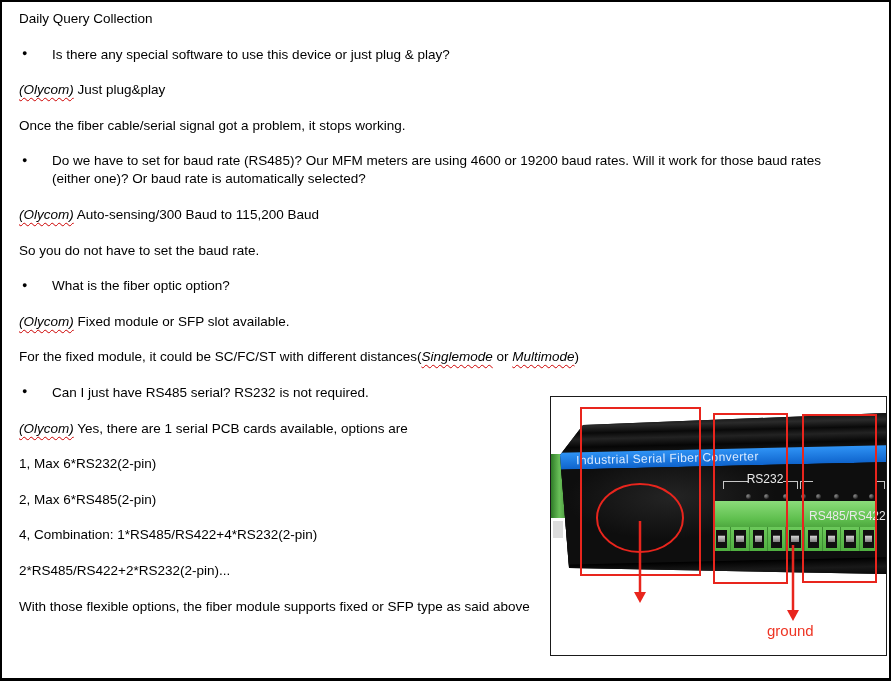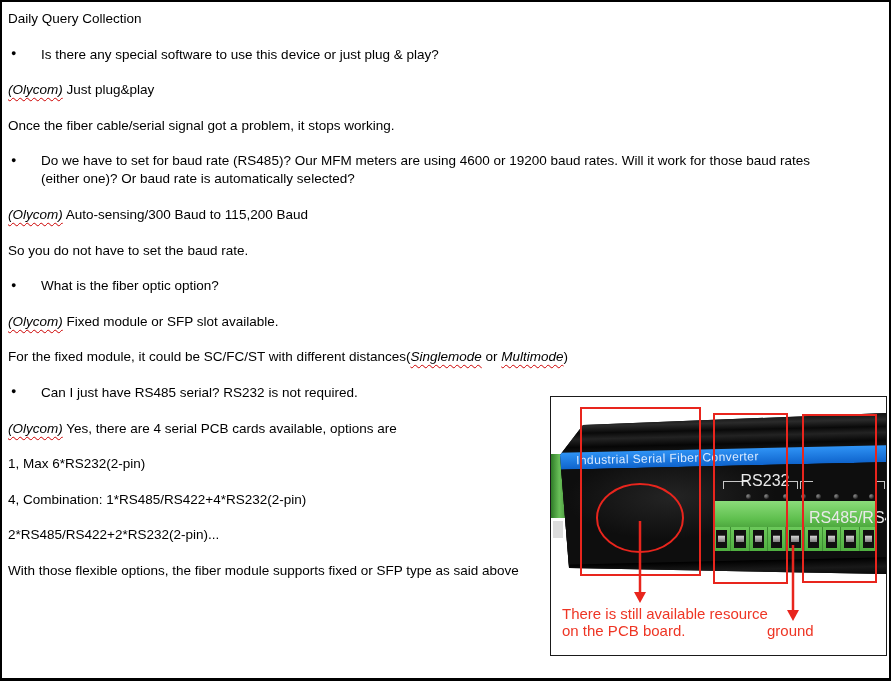--- a/index.html
+++ b/index.html
@@ -1,38 +1,38 @@
 <!DOCTYPE html>
 <html><head>
 <meta charset="utf-8">
 <style>
   html,body{margin:0;padding:0;background:#fff;}
   body{width:891px;height:685px;position:relative;font-family:"Liberation Sans",sans-serif;color:#000;}
   .sheet{position:absolute;left:0;top:0;width:887px;height:676px;border:2px solid #000;border-bottom-width:3px;background:#fff;}
-  .textcol{position:absolute;left:0;top:0;width:887px;padding:8px 10px 0 6px;box-sizing:border-box;}
+  .textcol{position:absolute;left:0;top:0;width:887px;padding:8px 10px 0 17px;box-sizing:border-box;}
   .para{margin:0 0 17.6px 0;font-size:13.5px;line-height:18px;white-space:pre-line;}
   .bp{position:relative;padding-left:33px;}
   .bullet{position:absolute;left:3px;top:3.5px;font-size:9px;line-height:9px;}
   .sp{text-decoration:underline wavy #cc0000;text-decoration-thickness:1px;text-underline-offset:3px;text-decoration-skip-ink:none;font-style:italic;}
 
   
   .photo-box{position:absolute;left:548px;top:394px;width:335px;height:258px;border:1px solid #1a1a1a;background:#fff;overflow:hidden;}
   .side-connector{position:absolute;left:0;top:57px;width:15px;height:64px;background:linear-gradient(90deg,#2f7c28,#69bf58 55%,#4d9a40);z-index:1;}
   .side-white{position:absolute;left:2px;top:124px;width:10px;height:17px;background:#dcdcdc;z-index:1;}
   .device{position:absolute;left:8px;top:14px;width:327px;height:168px;z-index:2;background:#0c0c0c;
           clip-path:polygon(24px 14px,327px 2px,327px 163px,10px 157px,1px 44px);}
   .dev-inner{position:absolute;left:-8px;top:-2px;width:345px;height:172px;transform:rotate(-1.3deg);}
   .dev-cap{position:absolute;left:0;top:0;width:100%;height:40px;
            background:linear-gradient(180deg,#3c3c3c 0px,#141414 8px,#2b2b2b 14px,#090909 21px,#232323 27px,#060606 35px,#111 40px);}
   .dev-banner{position:absolute;left:0;top:40px;width:100%;height:17px;line-height:17px;
               background:linear-gradient(180deg,#2f93f5,#0e63cc);color:#d9eaff;font-size:12px;letter-spacing:.4px;padding-left:26px;box-sizing:border-box;}
   .dev-face{position:absolute;left:0;top:57px;width:100%;height:95px;
             background:radial-gradient(ellipse 150px 60px at 120px 30px,#242424 0%,#0e0e0e 70%),#0e0e0e;}
   .dev-bottom{position:absolute;left:0;top:152px;width:100%;height:20px;background:linear-gradient(180deg,#000,#191919 45%,#000);}
-  .port-label{position:absolute;z-index:4;color:#e9e9e9;font-size:16px;text-align:center;}
+  .port-label{position:absolute;z-index:4;color:#e9e9e9;font-size:12px;text-align:center;}
   .lab232{left:186px;top:75px;width:56px;}
   .lab485{left:258px;top:75px;width:72px;margin-top:37px;}
   .brk{position:absolute;z-index:4;height:7px;border-top:1px solid rgba(245,245,245,.8);top:84px;}
   .brk.l{border-left:1px solid rgba(245,245,245,.8);}
   .brk.r{border-right:1px solid rgba(245,245,245,.8);}
   .b232l{left:172px;width:24px;}  .b232r{left:232px;width:14px;}
   .b485l{left:249px;width:12px;}  .b485r{left:324px;width:9px;}
   .led{position:absolute;z-index:4;top:97px;width:5px;height:5px;border-radius:50%;
        background:radial-gradient(circle at 35% 35%,#8a8a8a,#222 75%);}
   .tblock{position:absolute;left:162px;top:104px;width:164px;height:50px;z-index:3;}
@@ -62,23 +62,24 @@
     <p class="para bp"><span class="bullet">●</span><span>Do we have to set for baud rate (RS485)? Our MFM meters are using 4600 or 19200 baud rates. Will it work for those baud rates
 (either one)? Or baud rate is automatically selected?</span></p>
     <p class="para"><span class="sp">(Olycom)</span><span> Auto-sensing/300 Baud to 115,200 Baud</span></p>
     <p class="para">So you do not have to set the baud rate.</p>
 
     <p class="para bp"><span class="bullet">●</span><span>What is the fiber optic option?</span></p>
     <p class="para"><span class="sp">(Olycom)</span><span> Fixed module or SFP slot available.</span></p>
     <p class="para"><span>For the fixed module, it could be SC/FC/ST with different distances(</span><span class="sp">Singlemode</span><span> or </span><span class="sp">Multimode</span><span>)</span></p>
 
     <p class="para bp"><span class="bullet">●</span><span>Can I just have RS485 serial? RS232 is not required.</span></p>
-    <p class="para"><span class="sp">(Olycom)</span><span> Yes, there are 4 serial PCB cards available, options are</span></p>
+    <p class="para"><span class="sp">(Olycom)</span><span> Yes, there are 1 serial PCB cards available, options are</span></p>
 
     <p class="para">1, Max 6*RS232(2-pin)</p>
+    <p class="para">2, Max 6*RS485(2-pin)</p>
     <p class="para">4, Combination: 1*RS485/RS422+4*RS232(2-pin)</p>
     <p class="para">2*RS485/RS422+2*RS232(2-pin)...</p>
     <p class="para">With those flexible options, the fiber module supports fixed or SFP type as said above</p>
   </div>
 
   <div class="photo-box">
     <div class="side-connector"></div>
     <div class="side-white"></div>
 
     <div class="device">
@@ -161,17 +162,15 @@
       <rect x="30" y="11" width="119" height="167" fill="none" stroke="#e8251d" stroke-width="2"></rect>
       <rect x="163" y="17" width="73" height="169" fill="none" stroke="#e8251d" stroke-width="2"></rect>
       <rect x="252" y="18" width="73" height="167" fill="none" stroke="#e8251d" stroke-width="2"></rect>
       <ellipse cx="89" cy="121" rx="43" ry="34" fill="none" stroke="#e8251d" stroke-width="2"></ellipse>
       <line x1="89" y1="124" x2="89" y2="196" stroke="#e8251d" stroke-width="2.5"></line>
       <polygon points="83,195 95,195 89,206" fill="#e8251d"></polygon>
       <line x1="242" y1="148" x2="242" y2="214" stroke="#e8251d" stroke-width="2.5"></line>
       <polygon points="236,213 248,213 242,224" fill="#e8251d"></polygon>
     </svg>
 
-    <div class="callout co1">There is still available resource
-on the PCB board.</div>
     <div class="callout co2">ground</div>
   </div>
 </div>
 
 </body></html>

